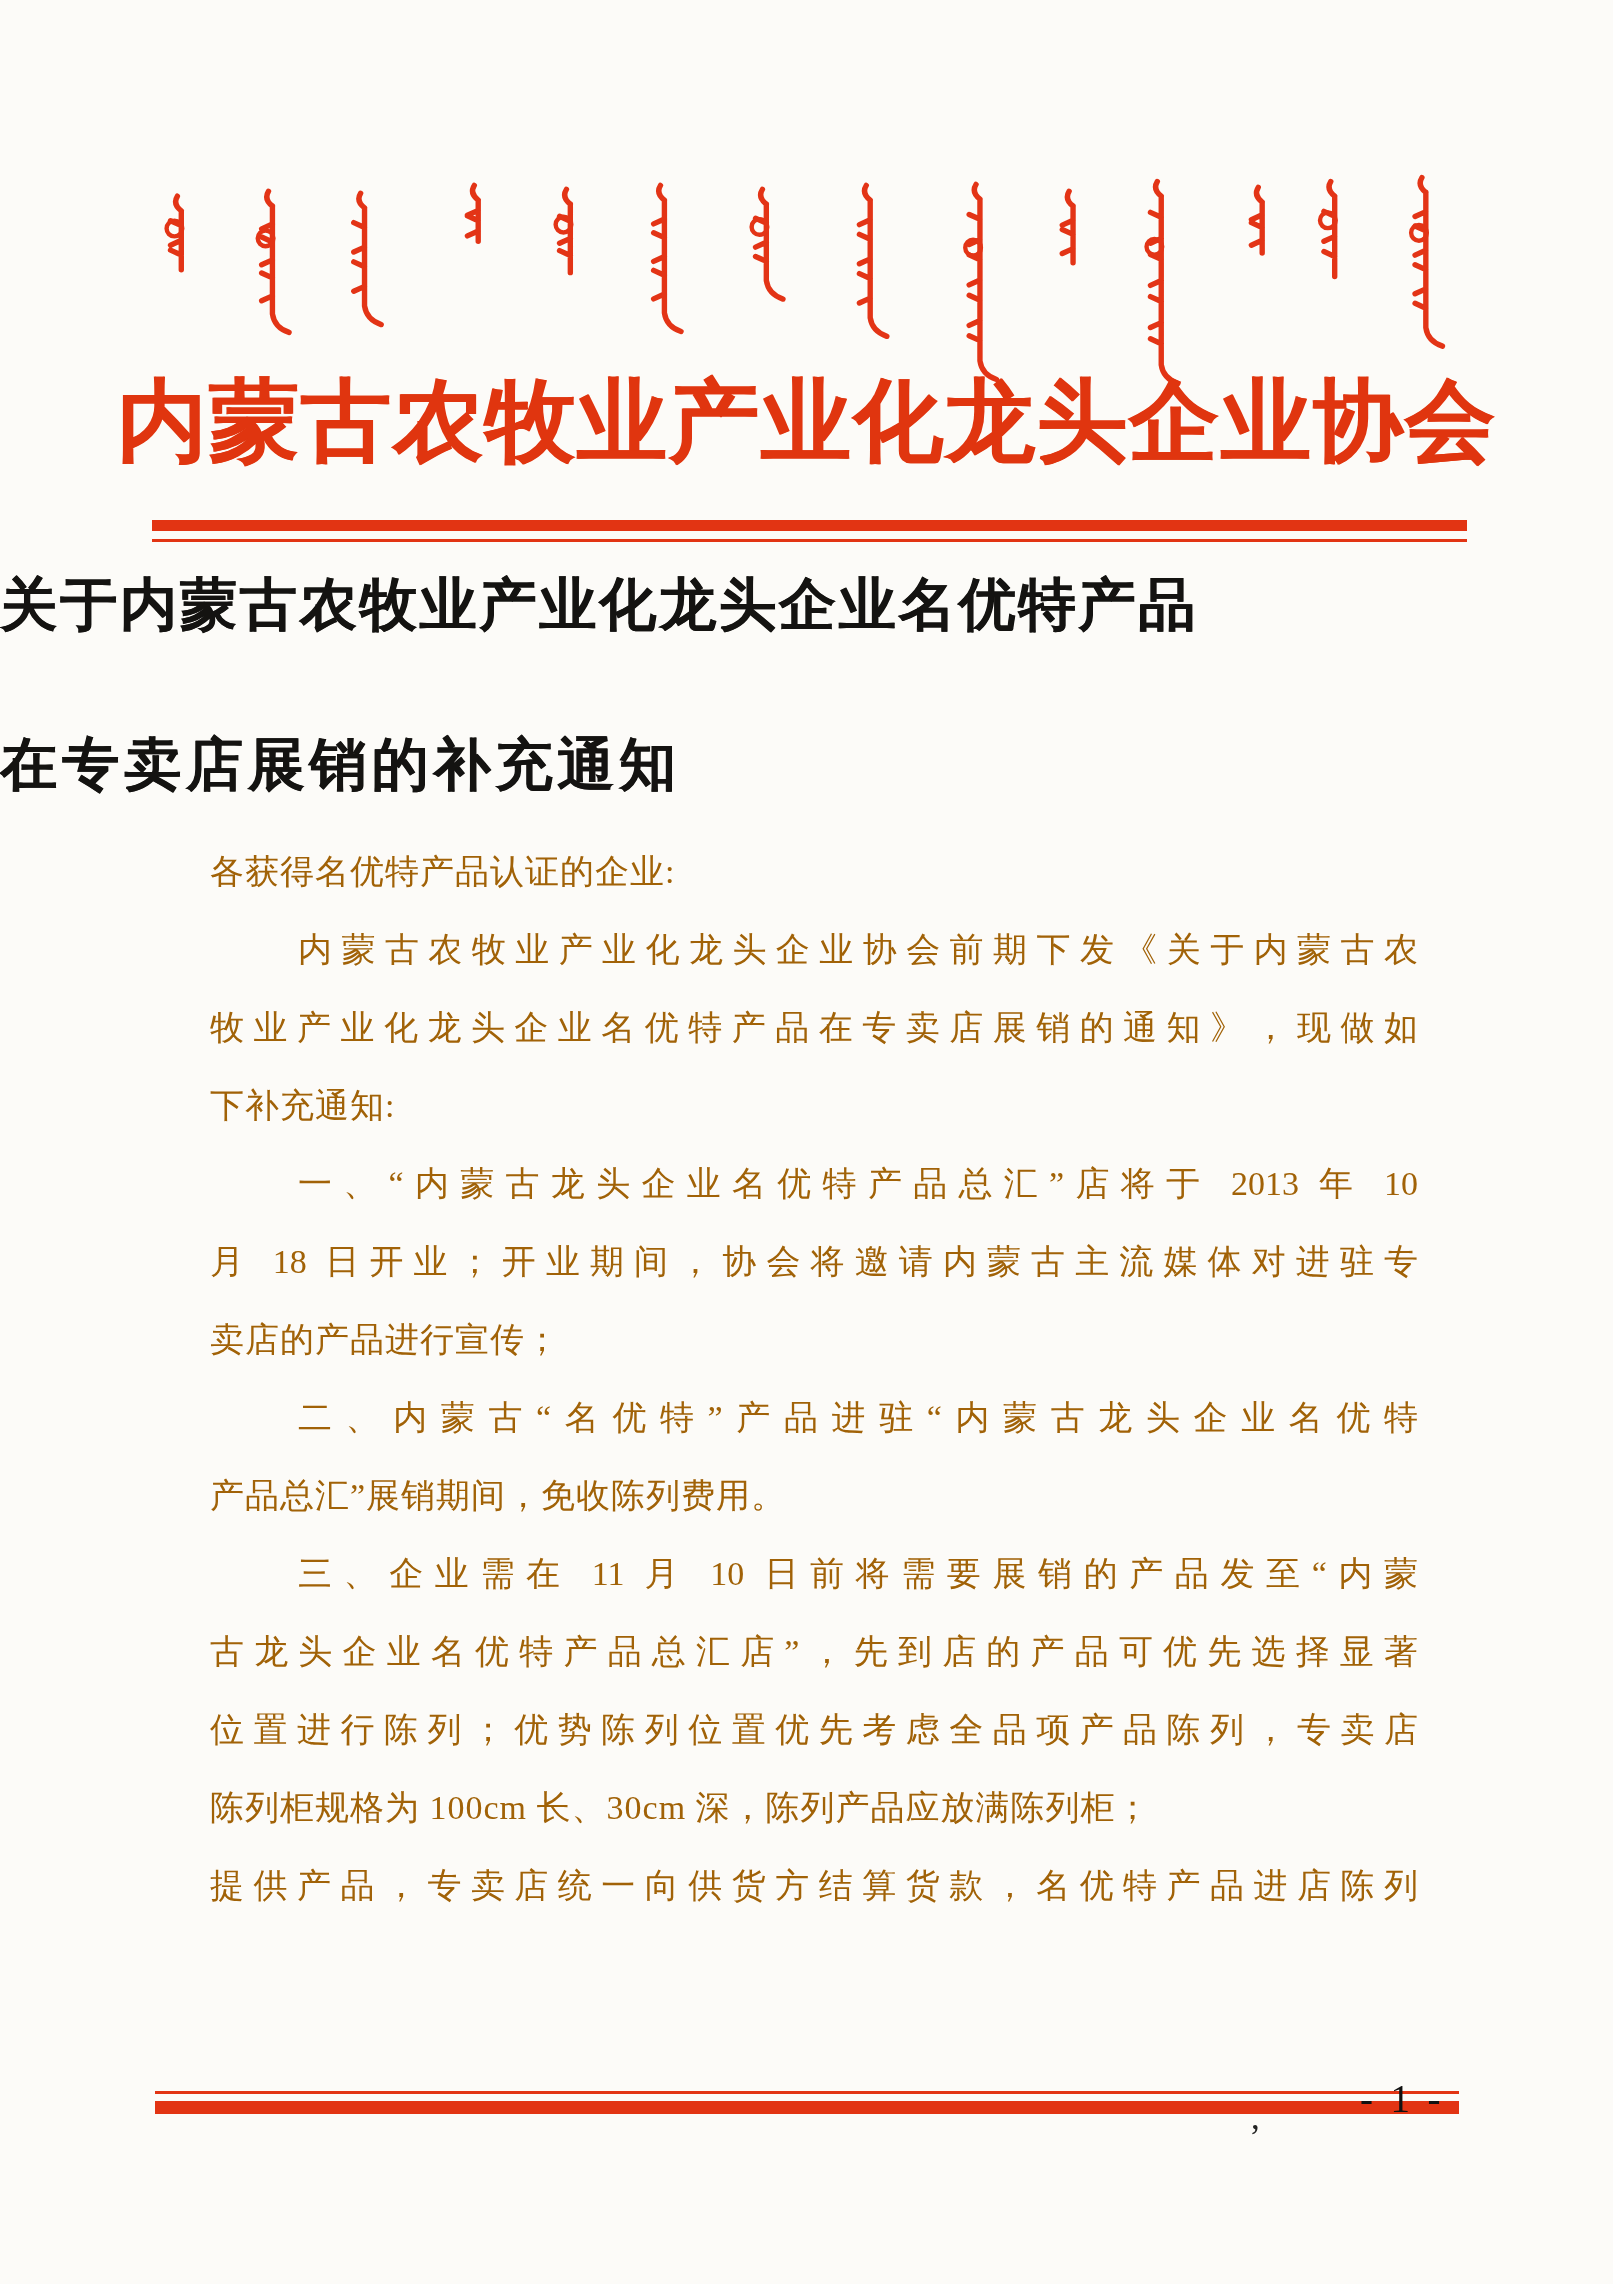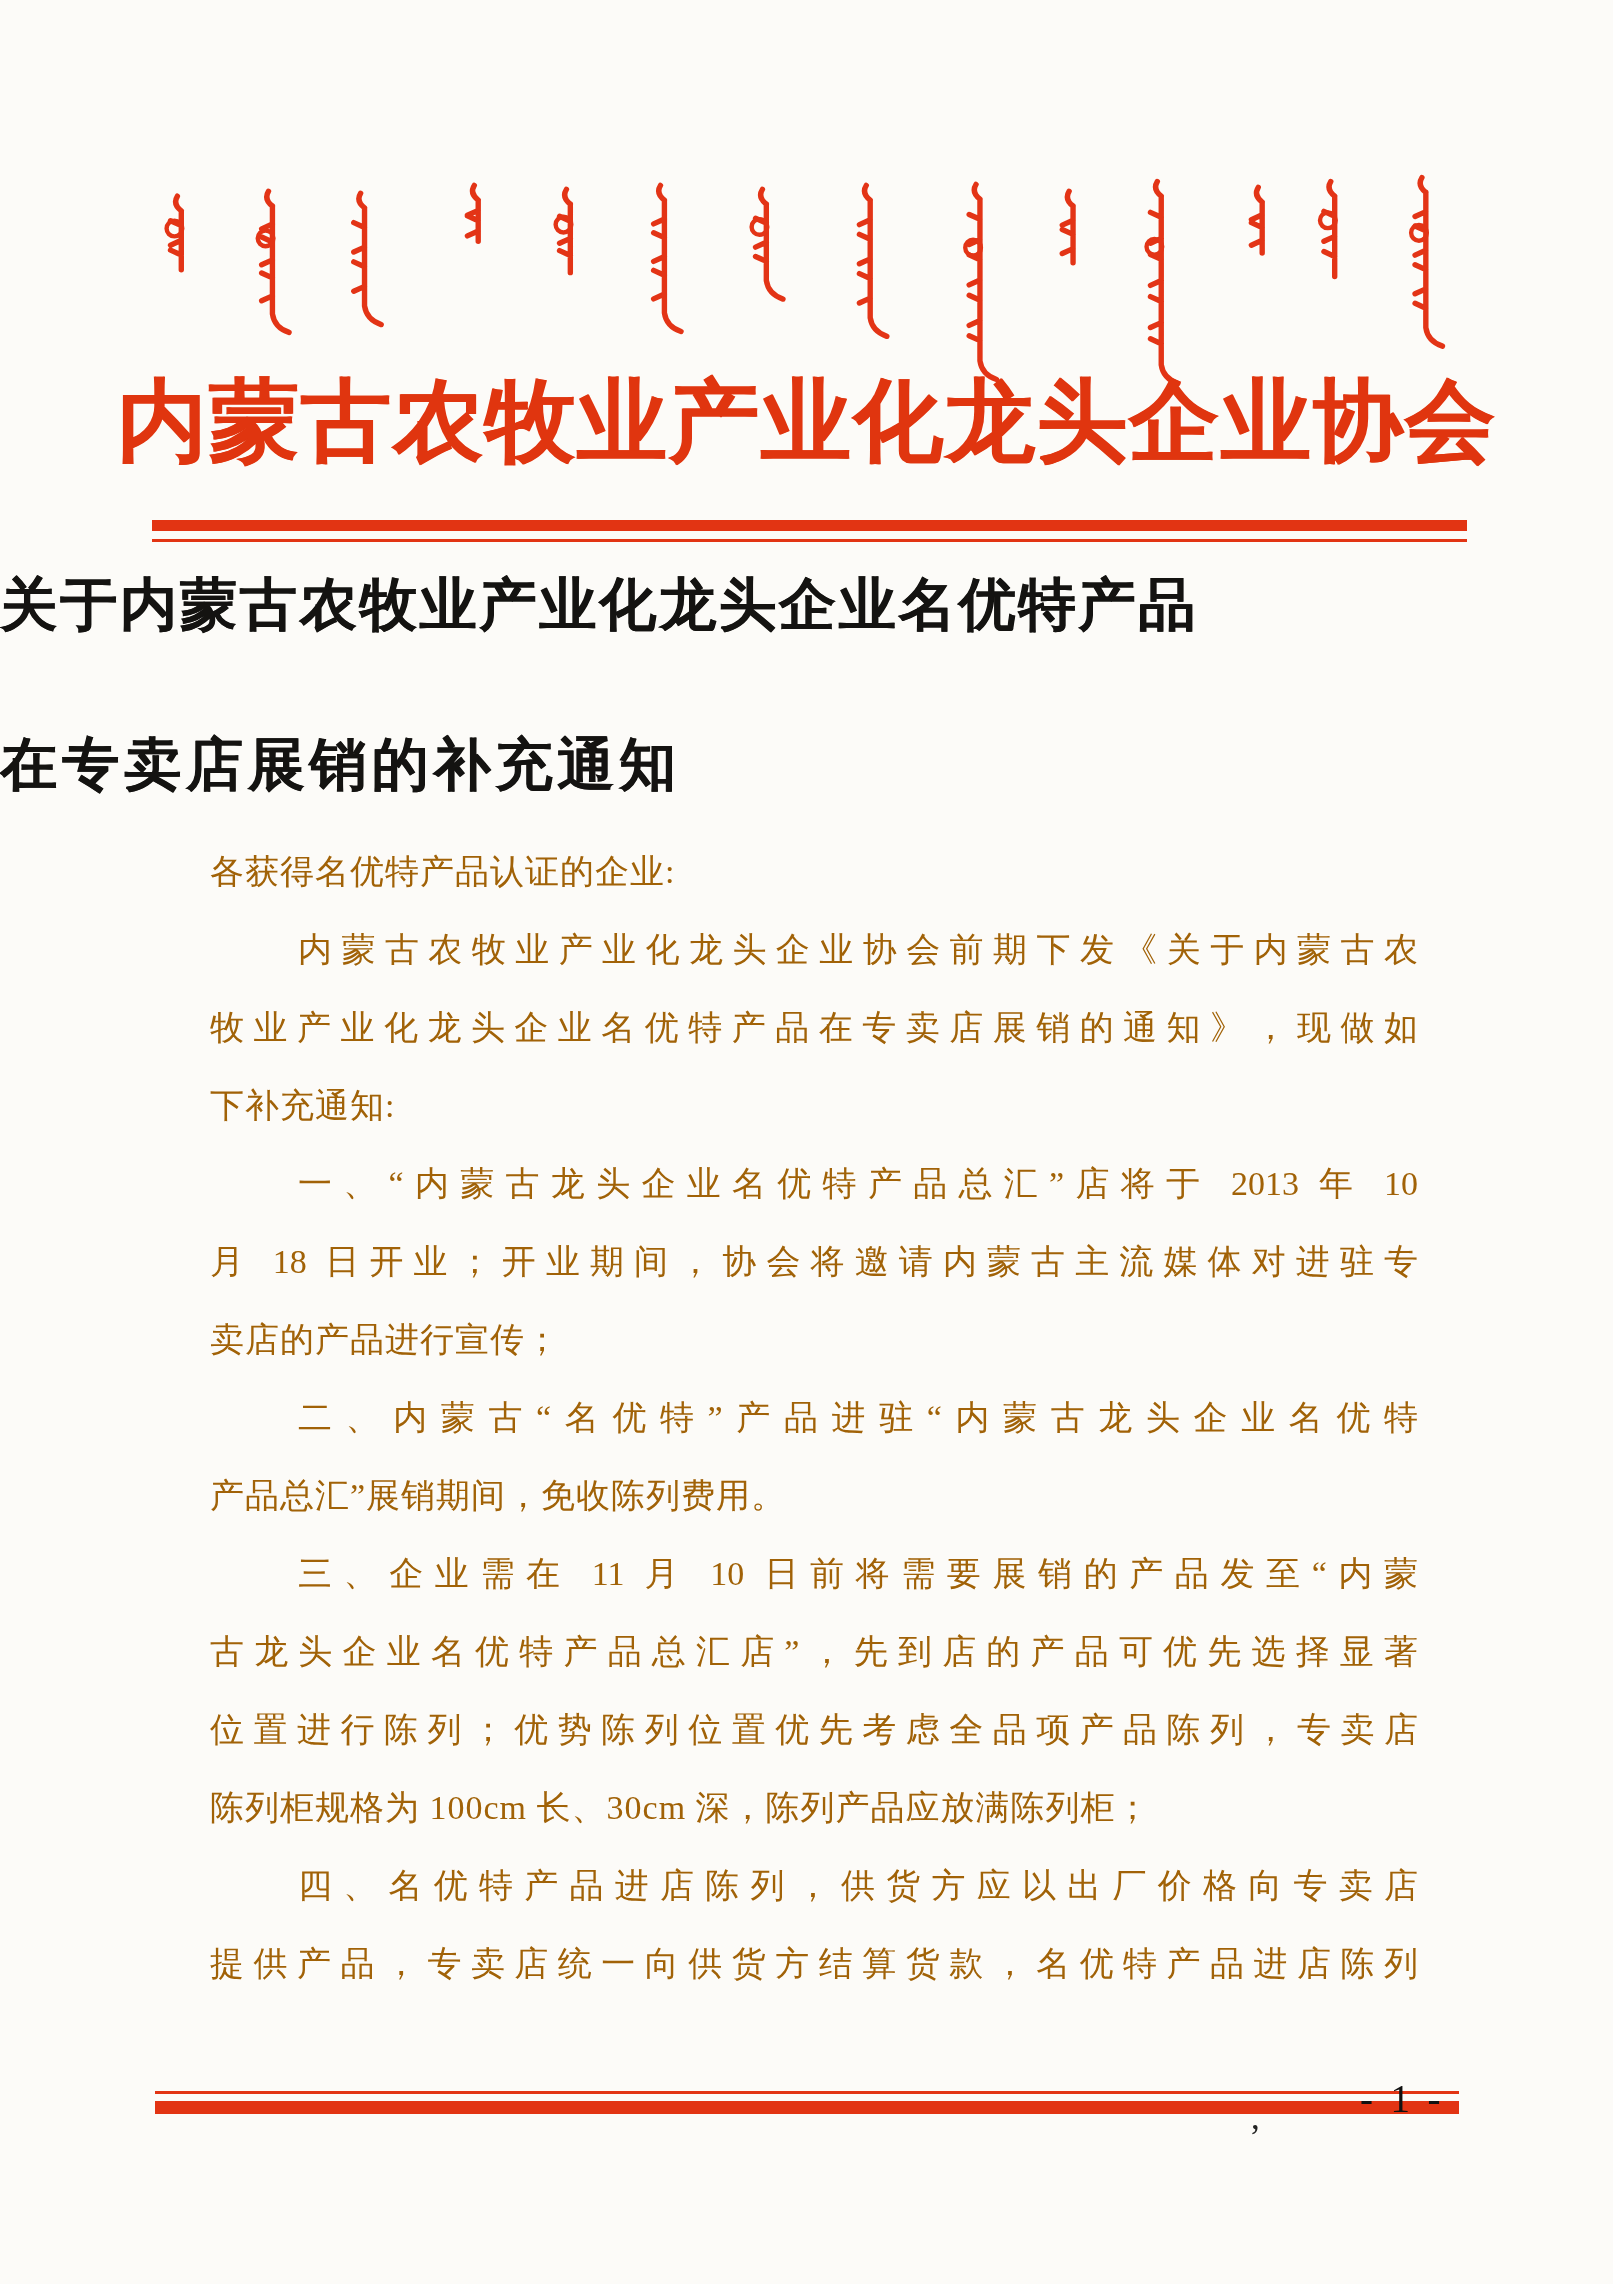--- a/index.html
+++ b/index.html
@@ -145,21 +145,20 @@
       <div class="bodyline">下补充通知:</div>
       <div class="bodyline indent justify">一、“内蒙古龙头企业名优特产品总汇”店将于 2013 年 10</div>
       <div class="bodyline justify">月 18 日开业；开业期间，协会将邀请内蒙古主流媒体对进驻专</div>
       <div class="bodyline">卖店的产品进行宣传；</div>
       <div class="bodyline indent justify">二、内蒙古“名优特”产品进驻“内蒙古龙头企业名优特</div>
       <div class="bodyline">产品总汇”展销期间，免收陈列费用。</div>
       <div class="bodyline indent justify">三、企业需在 11 月 10 日前将需要展销的产品发至“内蒙</div>
       <div class="bodyline justify">古龙头企业名优特产品总汇店”，先到店的产品可优先选择显著</div>
       <div class="bodyline justify">位置进行陈列；优势陈列位置优先考虑全品项产品陈列，专卖店</div>
       <div class="bodyline">陈列柜规格为 100cm 长、30cm 深，陈列产品应放满陈列柜；</div>
-      <div class="bodyline indent justify">四、名优特产品进店陈列，供货方应以出厂价格向专卖店</div>
       <div class="bodyline justify">提供产品，专卖店统一向供货方结算货款，名优特产品进店陈列</div>
     </div>
 
   <div class="f-rule f-rule-thin"></div>
   <div class="f-rule f-rule-thick"></div>
   <div class="page-num">- 1 -</div>
   <div class="stray">,</div>
 
 </div>
 

